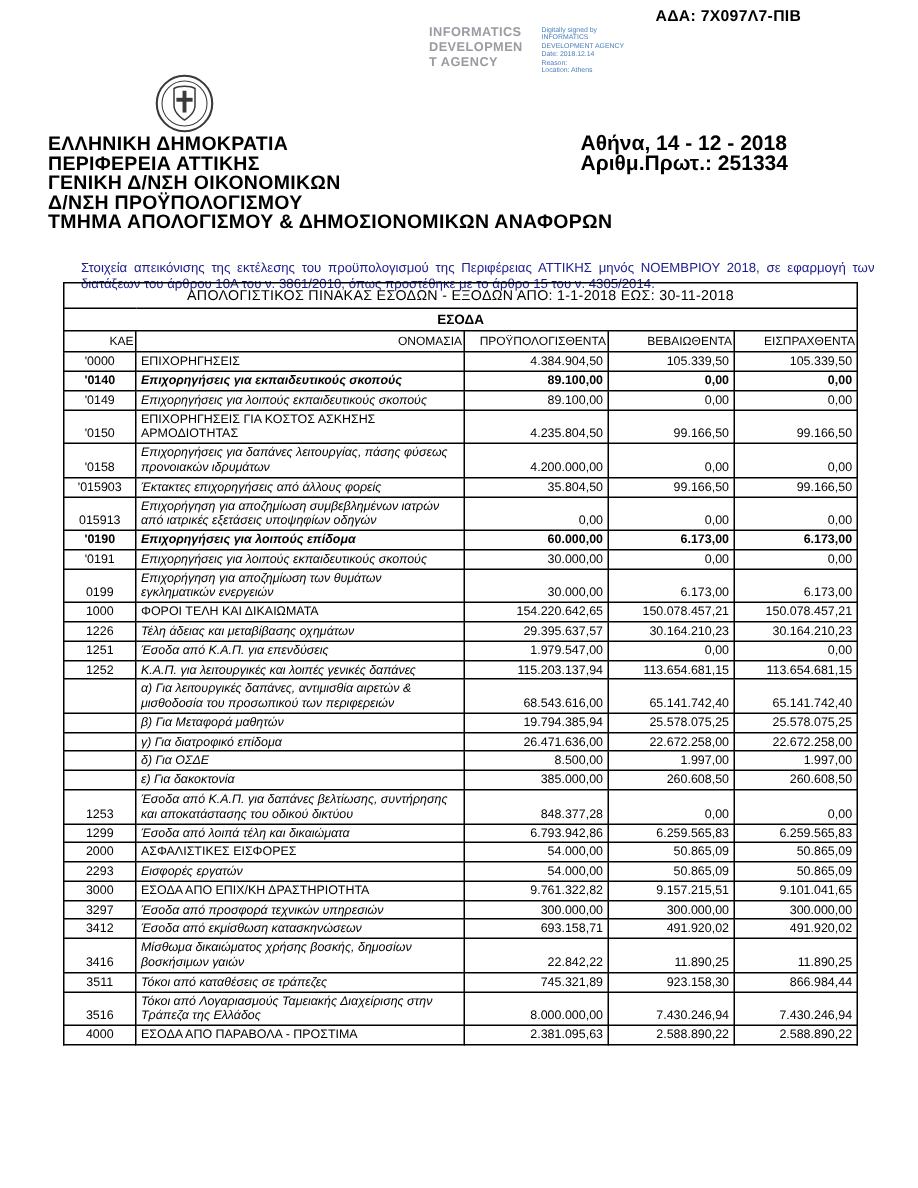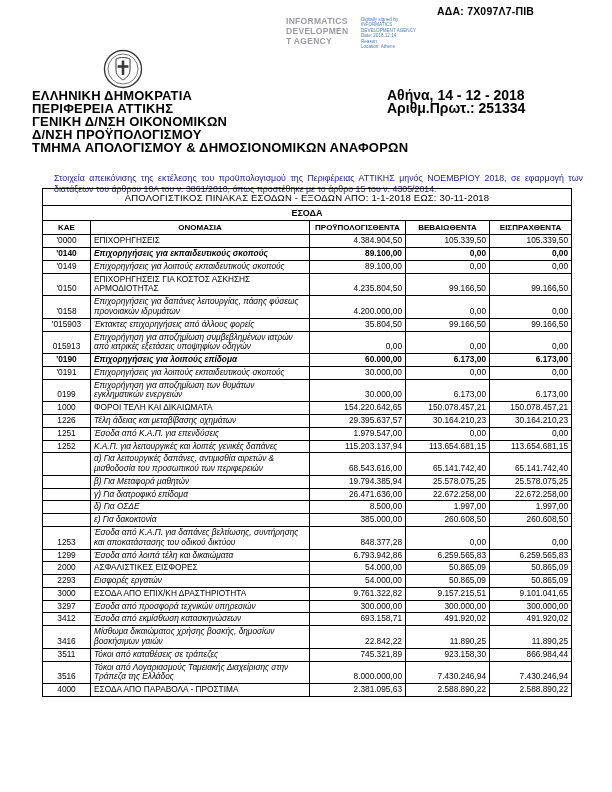--- a/index.html
+++ b/index.html
@@ -22,21 +22,21 @@
   .dateblock{position:absolute;left:387px;top:89px;font-size:14px;font-weight:bold;line-height:13px;}
   
   .intro{position:absolute;left:42px;top:161px;width:529px;font-size:8.8px;line-height:11px;
     color:#1c1c8e;text-align:justify;margin:12px;}
   
   .revenue-table{position:absolute;left:42px;top:188px;width:529px;border-collapse:collapse;table-layout:fixed;}
   .revenue-table td,.revenue-table th{border:1px solid #000;font-size:8.3px;line-height:1.18;
     padding:1px 3px;vertical-align:bottom;overflow:hidden;}
   .title-row th{font-size:9.5px;font-weight:normal;text-align:center;padding:2.5px 2px;letter-spacing:.2px;}
   .section-row th{font-size:9px;font-weight:bold;text-align:center;padding:1.5px 2px;}
-  .col-head th{font-size:8px;font-weight:bold;text-align:center;white-space:nowrap;padding:2px 1px;margin-left:28px;}
+  .col-head th{font-size:8px;font-weight:normal;text-align:right;white-space:nowrap;padding:2px 1px;margin-left:28px;}
   td.kae{text-align:center;white-space:nowrap;}
   td.name{text-align:left;}
   td.num{text-align:right;white-space:nowrap;}
   tr.cat td{font-weight:normal;}
   tr.bold-sub td{font-weight:bold;}
   tr.bold-sub td.name,tr.sub td.name{font-style:italic;}
 </style>
 </head>
 <body>
 

